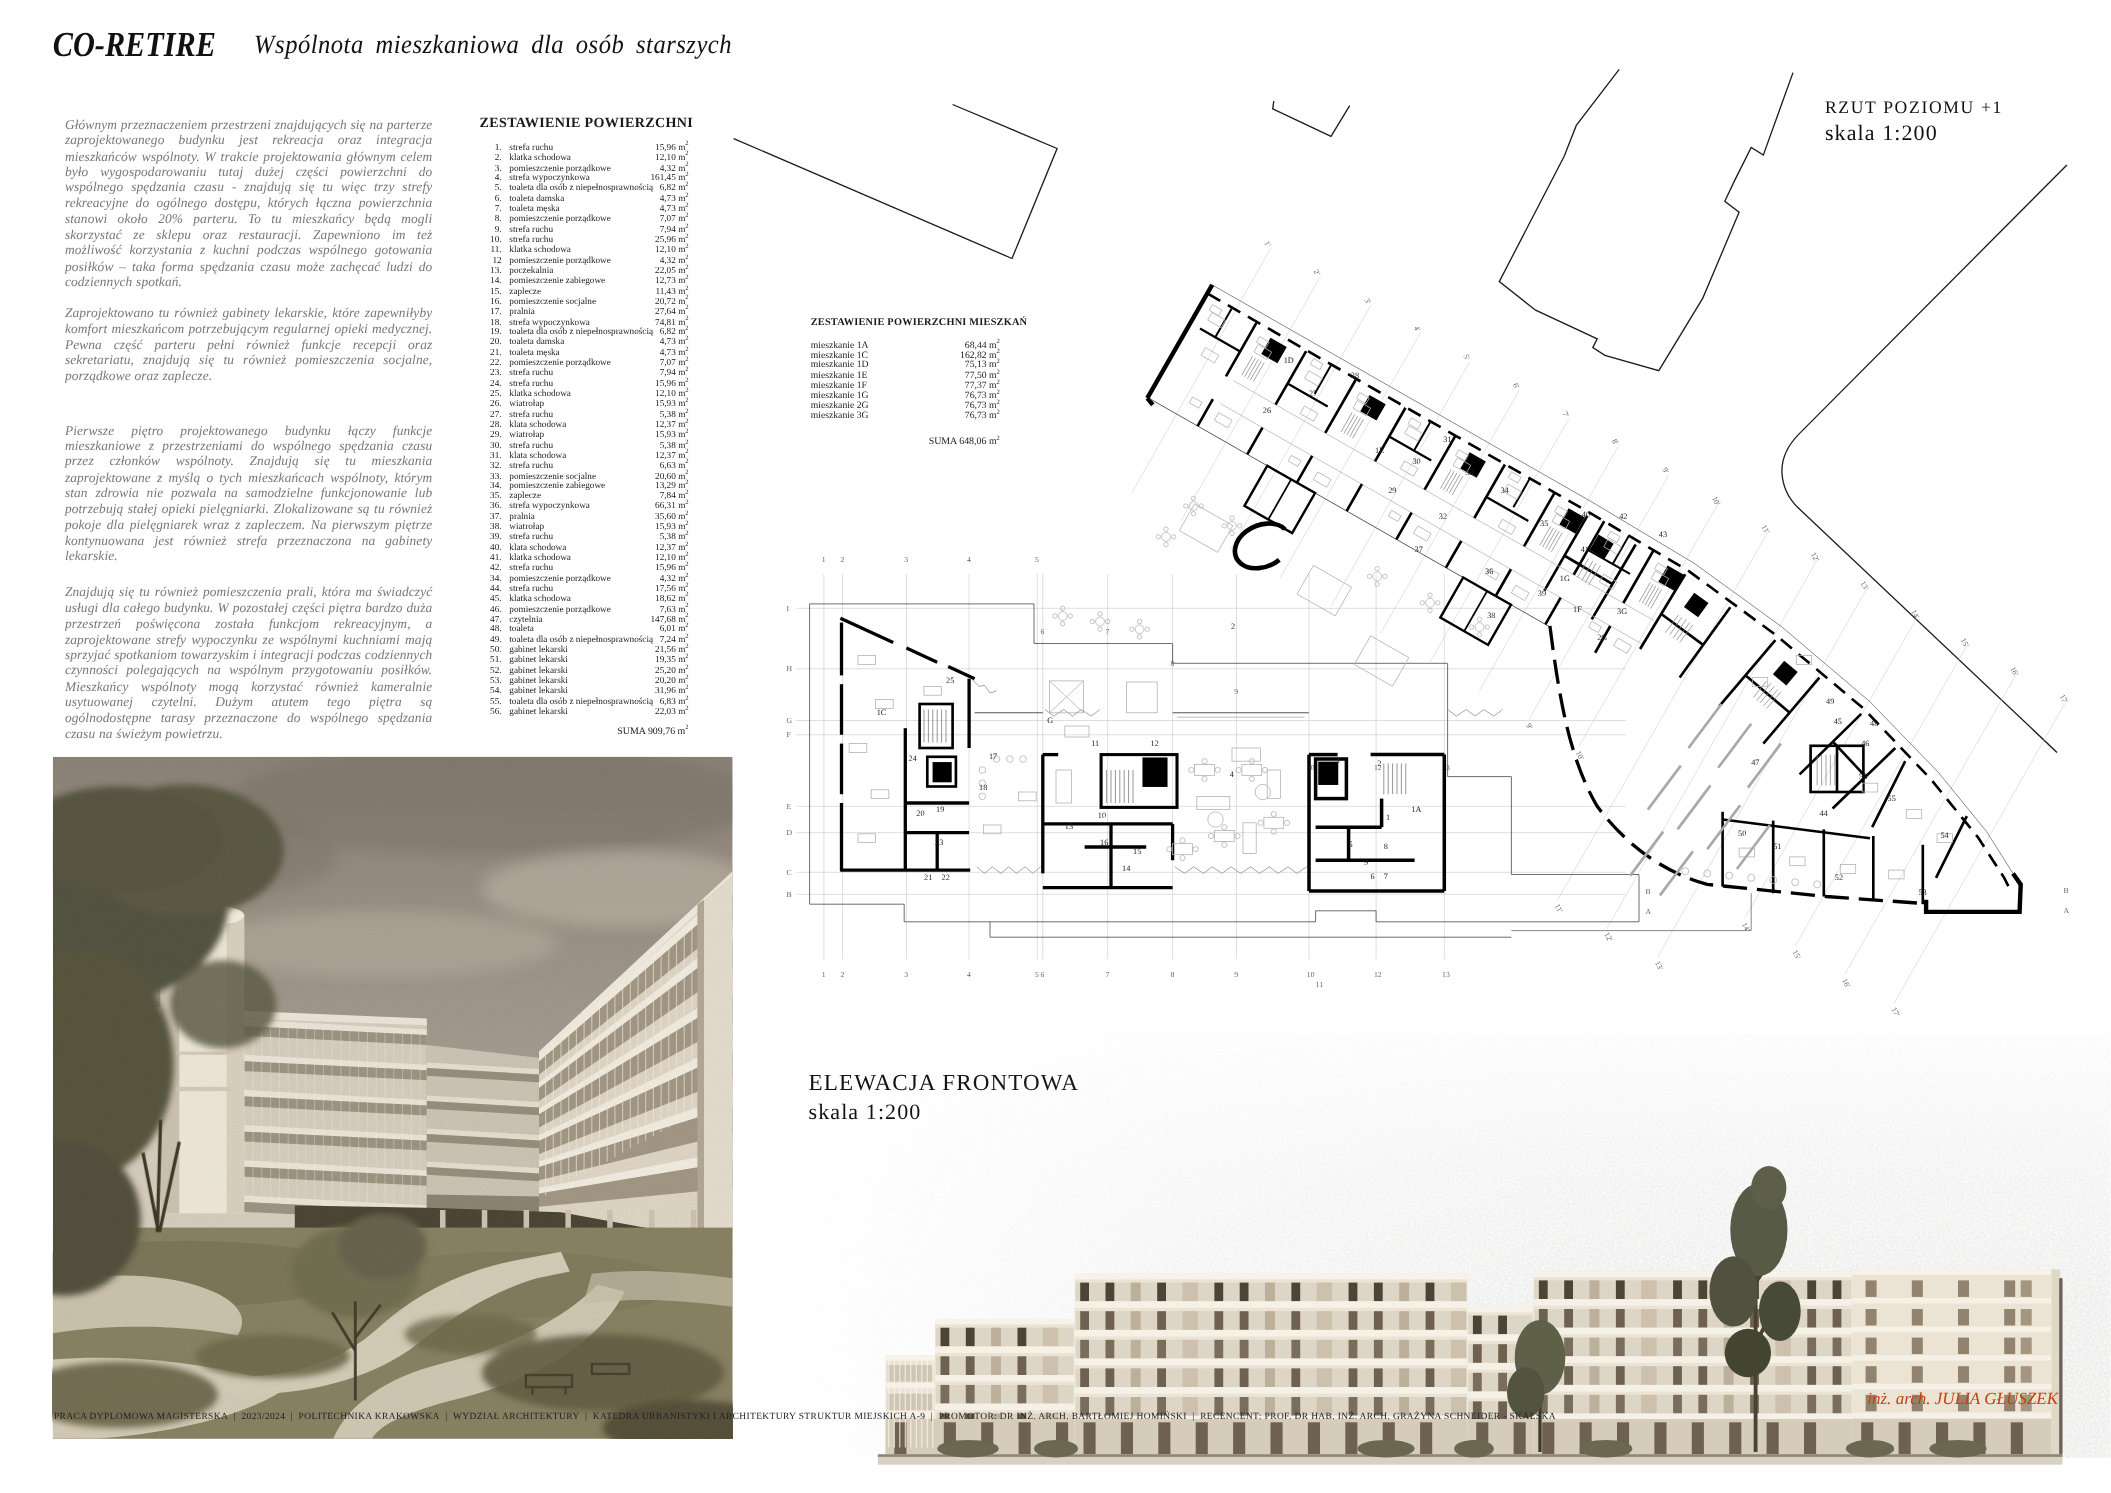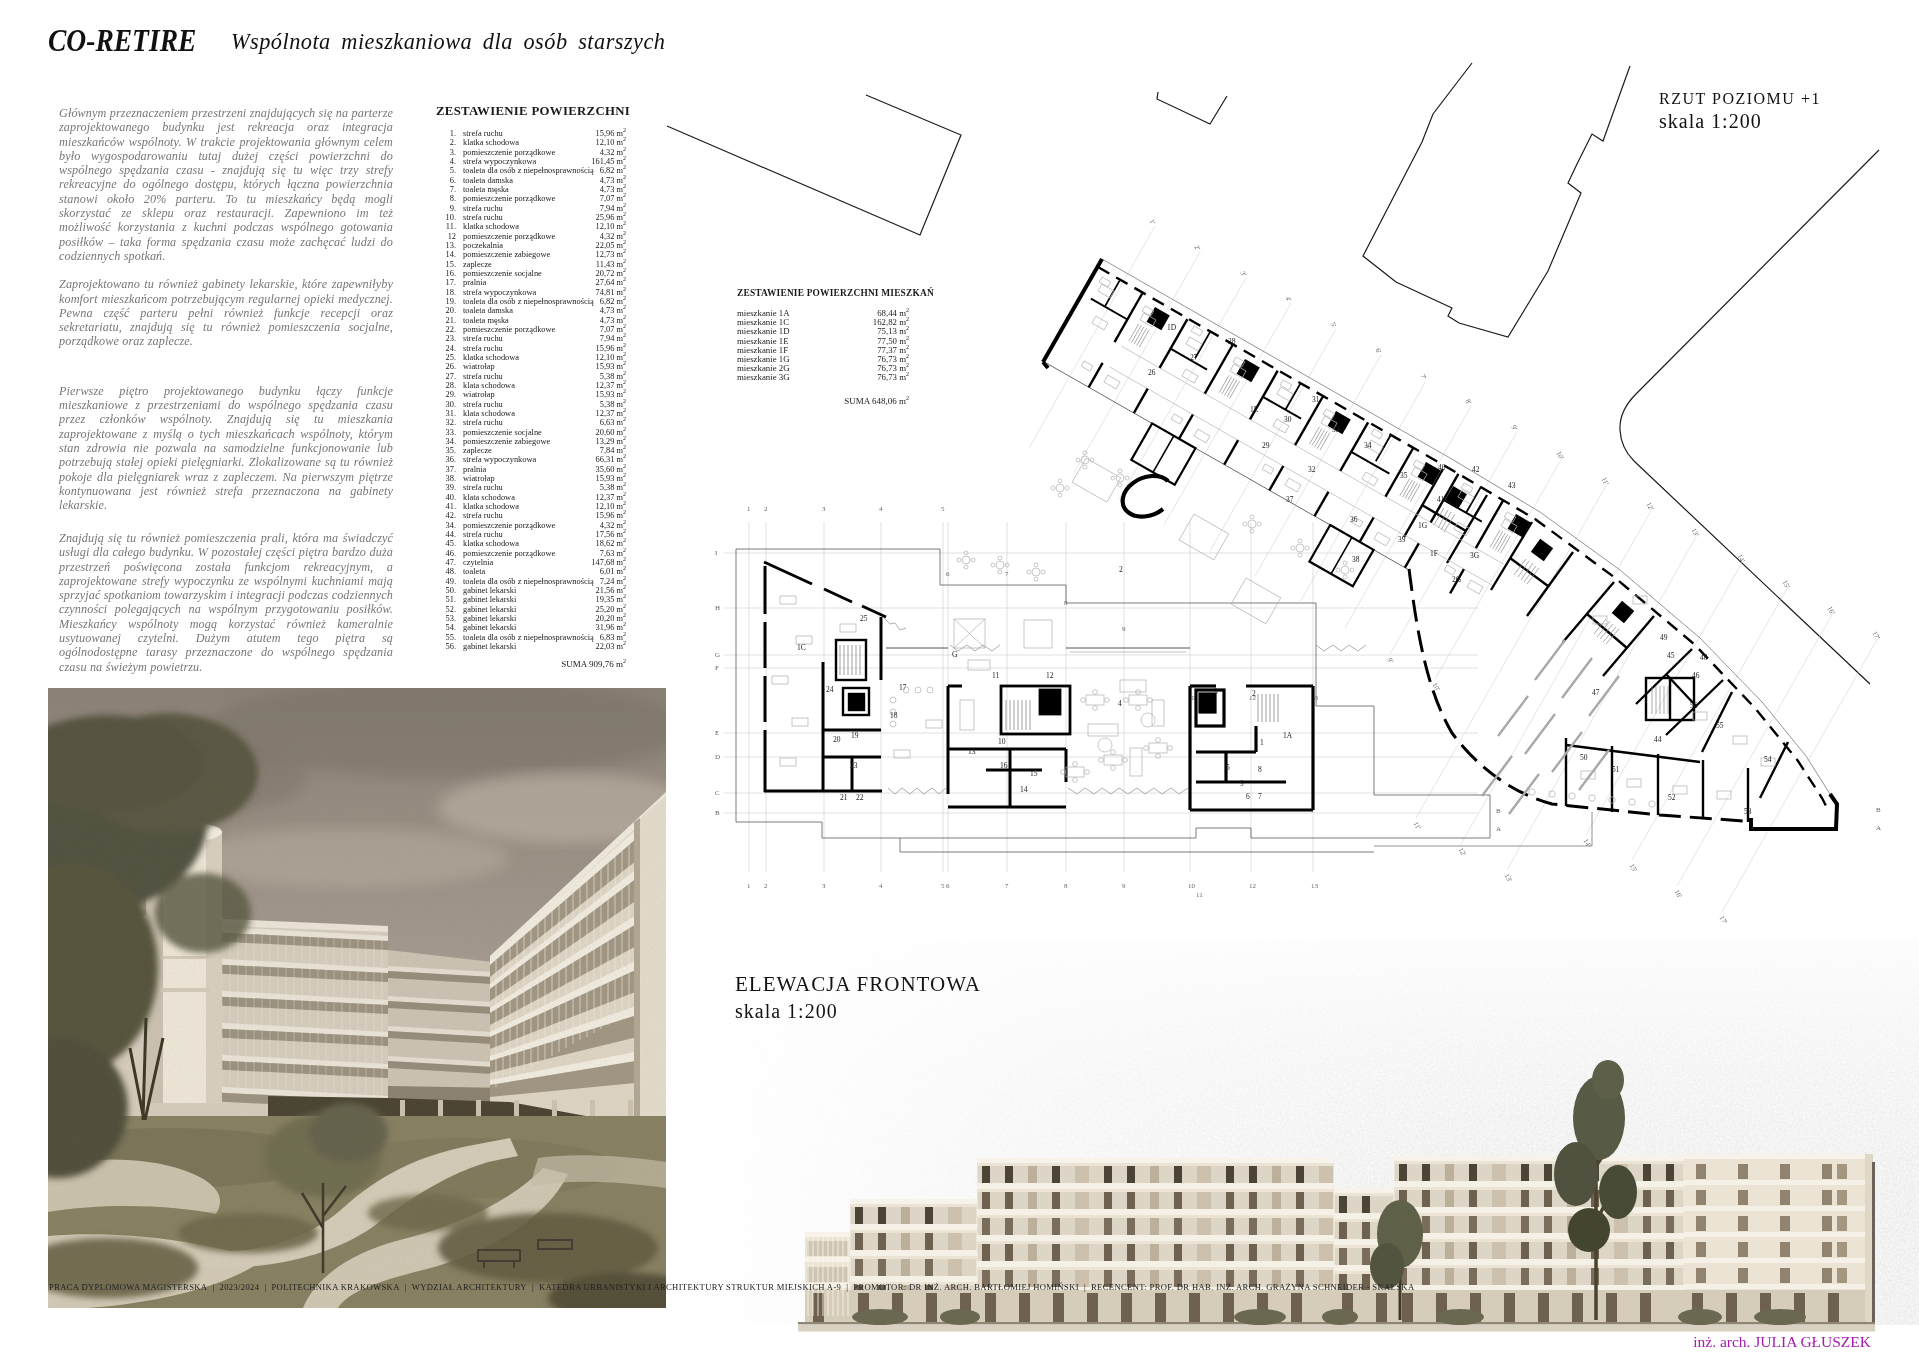--- a/index.html
+++ b/index.html
@@ -25,21 +25,21 @@
 #ptitle{position:absolute;left:1659px;top:90px;color:#111;}
 #ptitle .a{font-size:16px;font-weight:normal;letter-spacing:1.5px;white-space:nowrap;}
 #ptitle .b{font-size:20px;margin-top:2px;letter-spacing:1px;}
 #etitle{position:absolute;left:735px;top:972px;color:#111;}
 #etitle .a{font-size:21px;font-weight:normal;letter-spacing:1px;white-space:nowrap;}
 #etitle .b{font-size:20px;margin-top:3px;letter-spacing:1px;}
 #plan{position:absolute;left:0;top:0;}
 #photo{position:absolute;left:48px;top:688px;}
 #elev{position:absolute;left:700px;top:940px;}
 #foot{position:absolute;left:49px;top:1282px;font-size:8.6px;letter-spacing:0.35px;color:#222;white-space:nowrap;}
-#sign{position:absolute;right:48px;top:1333px;font-size:15.5px;color:#a21caf;white-space:nowrap;}
+#sign{position:absolute;right:48px;top:1263px;font-size:15.5px;color:#c2410c;white-space:nowrap;font-style:italic;}
 </style></head>
 <body>
 
 <div id="hdr1">CO-RETIRE</div>
 
 <div id="hdr2">Wspólnota mieszkaniowa dla osób starszych</div>
 
 <div id="intro">
 <p>Głównym przeznaczeniem przestrzeni znajdujących się na parterze zaprojektowanego budynku jest rekreacja oraz integracja mieszkańców wspólnoty. W trakcie projektowania głównym celem było wygospodarowaniu tutaj dużej części powierzchni do wspólnego spędzania czasu - znajdują się tu więc trzy strefy rekreacyjne do ogólnego dostępu, których łączna powierzchnia stanowi około 20% parteru. To tu mieszkańcy będą mogli skorzystać ze sklepu oraz restauracji. Zapewniono im też możliwość korzystania z kuchni podczas wspólnego gotowania posiłków – taka forma spędzania czasu może zachęcać ludzi do codziennych spotkań.</p>
 <p>Zaprojektowano tu również gabinety lekarskie, które zapewniłyby komfort mieszkańcom potrzebującym regularnej opieki medycznej. Pewna część parteru pełni również funkcje recepcji oraz sekretariatu, znajdują się tu również pomieszczenia socjalne, porządkowe oraz zaplecze.</p>

